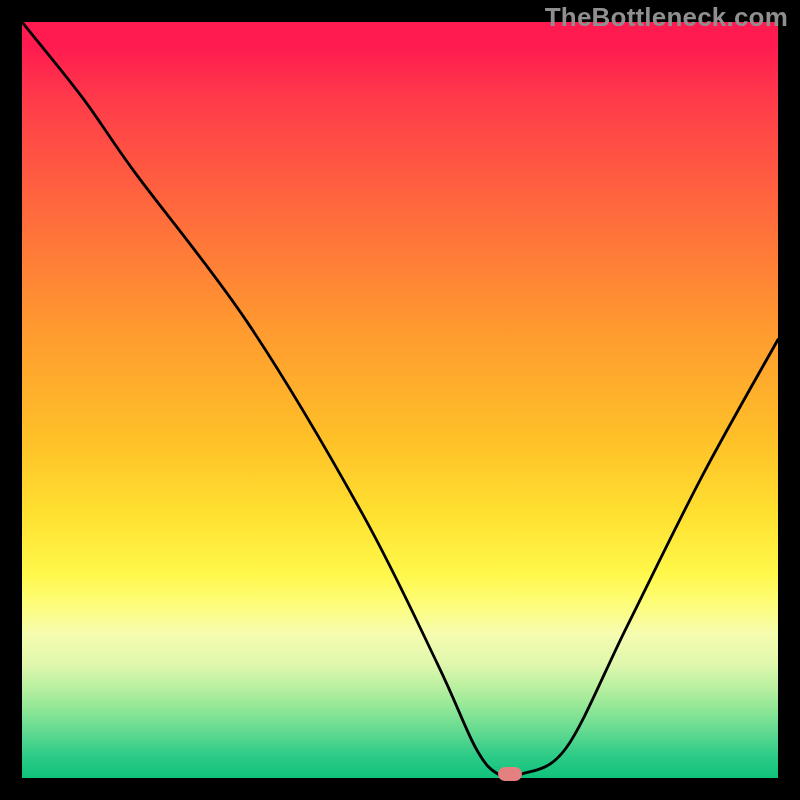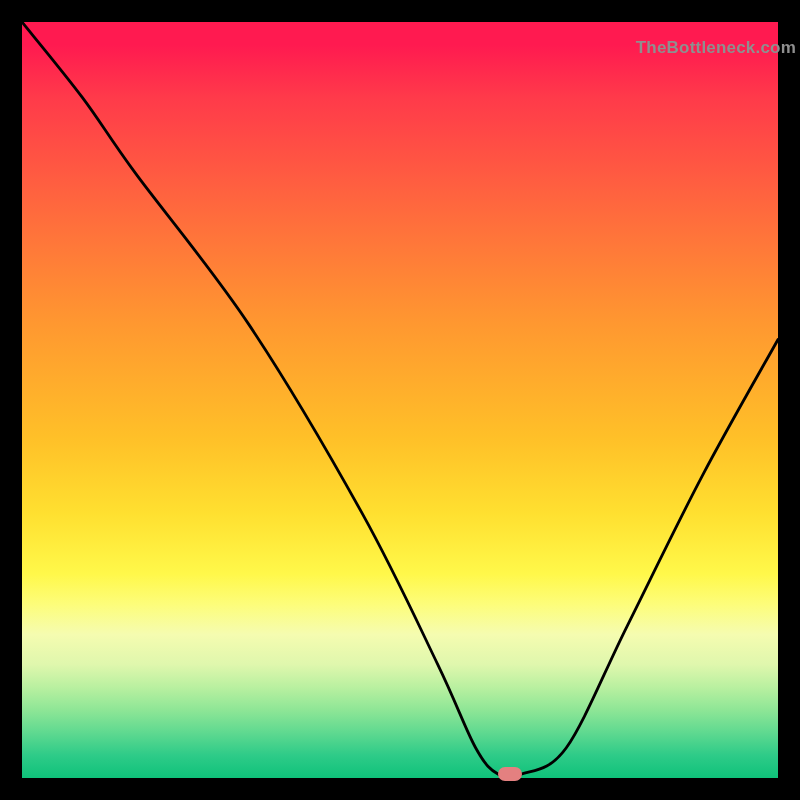--- a/index.html
+++ b/index.html
@@ -37,27 +37,26 @@
       #b9f0a0 88%,
       #8ee696 91%,
       #5fd990 94%,
       #2ecb88 97%,
       #0fc27a 100%
     );
   }
   .watermark {
     position: absolute;
     top: 2px;
-    right: 4px;
+    right: 12px;
     font-family: Arial, Helvetica, sans-serif;
-    font-size: 17px;
+    font-size: 26px;
     font-weight: 600;
     color: #8f8f8f;
     letter-spacing: 0.2px;
-    margin-top: 36px;
   }
   svg.curve {
     position: absolute;
     left: 0;
     top: 0;
     width: 756px;
     height: 756px;
   }
   .marker {
     position: absolute;

